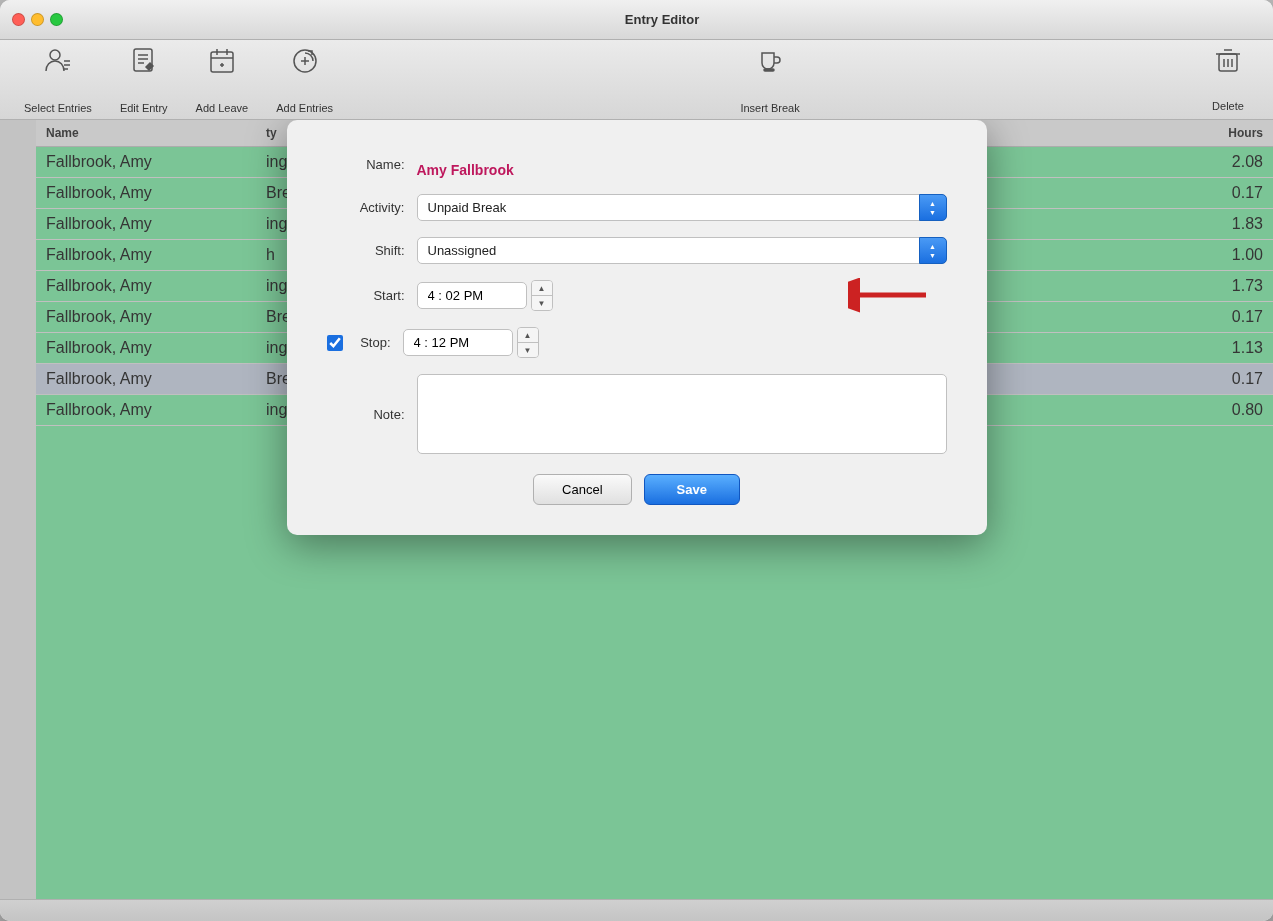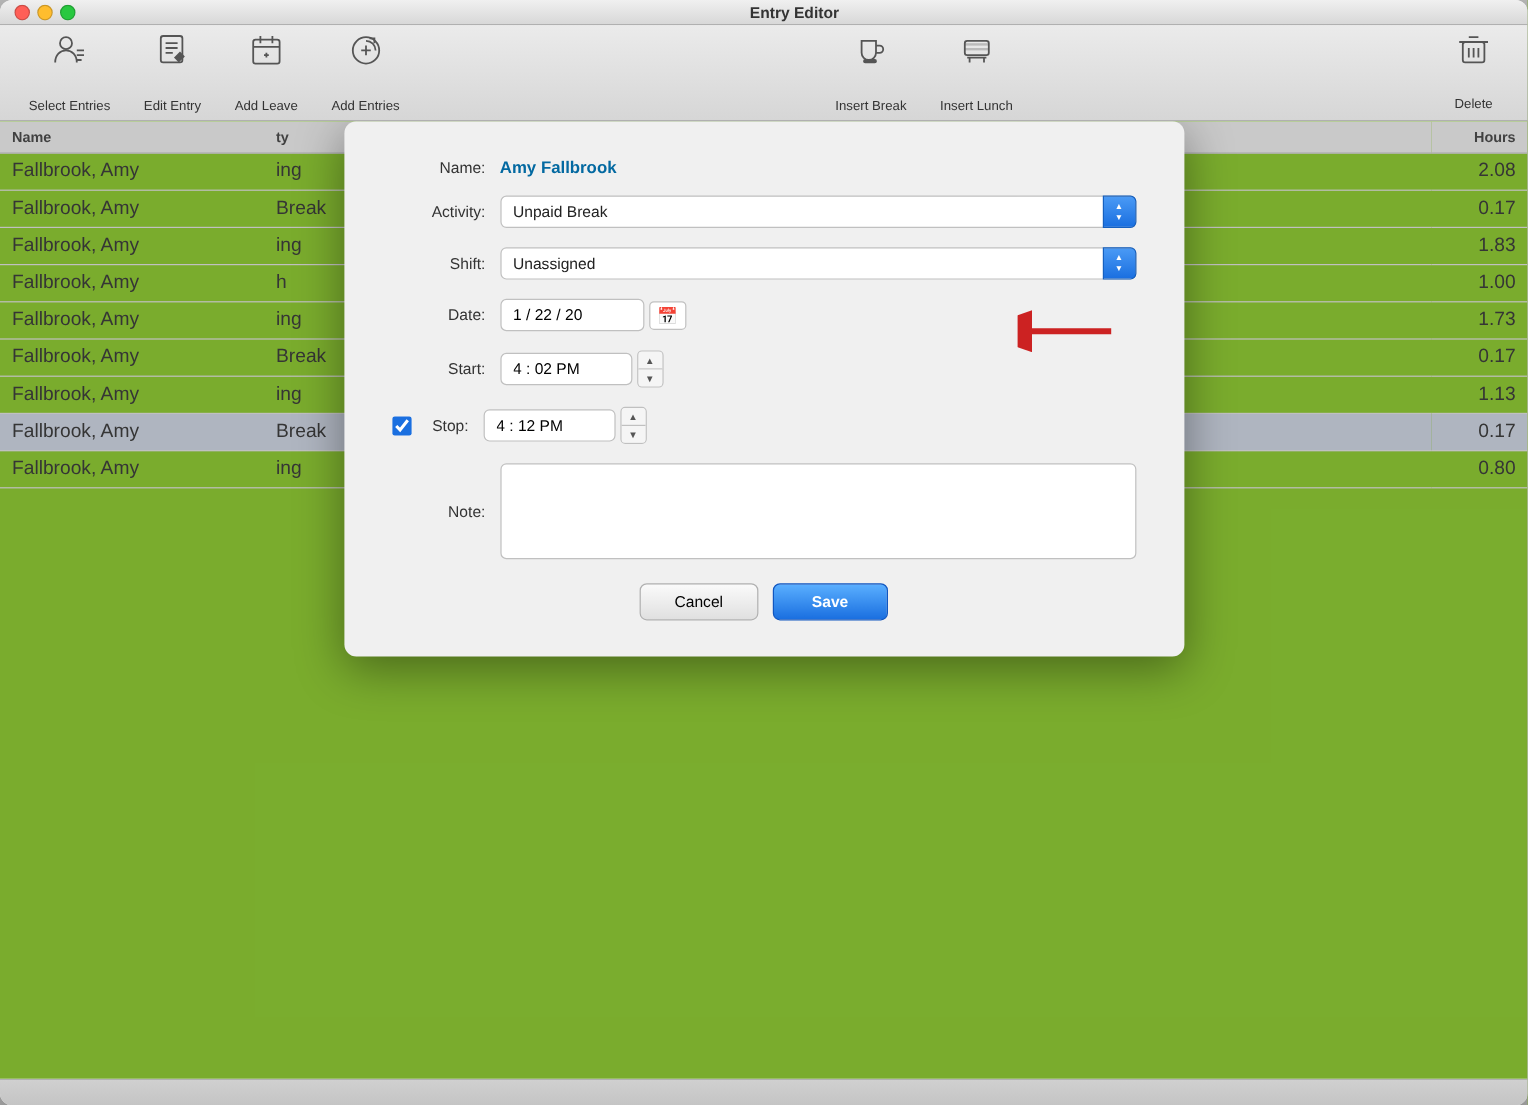--- a/index.html
+++ b/index.html
@@ -17,21 +17,21 @@
       background: #ececec;
       border-radius: 10px;
       box-shadow: 0 20px 60px rgba(0,0,0,0.5);
       overflow: hidden;
       display: flex;
       flex-direction: column;
       position: relative;
     }
     .title-bar {
       background: linear-gradient(to bottom, #f0f0f0, #d8d8d8);
-      height: 21px;
+      height: 40px;
       display: flex;
       align-items: center;
       padding: 0 12px;
       border-bottom: 1px solid #b0b0b0;
       flex-shrink: 0;
     }
     .traffic-lights {
       display: flex;
       gap: 6px;
       align-items: center;
@@ -88,21 +88,22 @@
     .toolbar-delete { margin-left: auto; }
     .content-area {
       display: flex;
       flex: 1;
       overflow: hidden;
       position: relative;
     }
     .table-area {
       flex: 1;
       overflow-y: auto;
-      background: #84cc16;
+      background: #86efac;
+      margin-left: 36px;
     }
     table {
       width: 100%;
       border-collapse: collapse;
     }
     th {
       background: #f5f5f5;
       border-bottom: 1px solid #ccc;
       padding: 6px 10px;
       text-align: left;
@@ -148,21 +149,22 @@
       width: 90px;
       text-align: right;
       font-size: 13px;
       color: #333;
       padding-right: 12px;
       flex-shrink: 0;
     }
     .form-value {
       font-size: 14px;
       font-weight: 600;
-      color: #0369a1;
+      color: #be185d;
+      margin-top: 12px;
     }
     .select-wrapper {
       position: relative;
       flex: 1;
       display: flex;
       align-items: center;
     }
     .form-select {
       appearance: none;
       -webkit-appearance: none;
@@ -373,33 +375,20 @@
     <div class="toolbar-spacer"></div>
     <div class="toolbar-item">
       <div class="toolbar-icon">
         <svg width="32" height="32" viewBox="0 0 32 32" fill="none" stroke="#555" stroke-width="1.5">
           <path d="M8 8 h12 v10 a6 6 0 0 1-12 0z"></path>
           <path d="M20 12 h3 a3 3 0 0 1 0 6 h-3"></path>
           <rect x="10" y="24" width="10" height="2" rx="1" fill="#555"></rect>
         </svg>
       </div>
       <span class="toolbar-label">Insert Break</span>
-    </div>
-    <div class="toolbar-item">
-      <div class="toolbar-icon">
-        <svg width="32" height="32" viewBox="0 0 32 32" fill="none" stroke="#555" stroke-width="1.5">
-          <rect x="6" y="8" width="20" height="12" rx="2"></rect>
-          <rect x="6" y="10" width="20" height="2" fill="#555" stroke="none" opacity="0.3"></rect>
-          <rect x="6" y="14" width="20" height="2" fill="#555" stroke="none" opacity="0.3"></rect>
-          <line x1="8" y1="22" x2="24" y2="22"></line>
-          <line x1="10" y1="22" x2="10" y2="26"></line>
-          <line x1="22" y1="22" x2="22" y2="26"></line>
-        </svg>
-      </div>
-      <span class="toolbar-label">Insert Lunch</span>
     </div>
     <div class="toolbar-spacer"></div>
     <div class="toolbar-item toolbar-delete">
       <div class="toolbar-icon">
         <svg width="28" height="28" viewBox="0 0 28 28" fill="none" stroke="#555" stroke-width="1.5">
           <rect x="5" y="7" width="18" height="17" rx="2"></rect>
           <line x1="2" y1="7" x2="26" y2="7"></line>
           <line x1="10" y1="3" x2="18" y2="3"></line>
           <line x1="10" y1="12" x2="10" y2="20"></line>
           <line x1="14" y1="12" x2="14" y2="20"></line>
@@ -492,27 +481,20 @@
         <div class="form-row">
           <span class="form-label">Shift:</span>
           <div class="select-wrapper">
             <select class="form-select">
               <option>Unassigned</option>
             </select>
             <div class="select-btn"></div>
           </div>
         </div>
 
-        <div class="form-row">
-          <span class="form-label">Date:</span>
-          <div class="date-wrapper">
-            <input type="text" class="date-input" value="1 / 22 / 20" style="">
-            <button class="calendar-btn">📅</button>
-          </div>
-        </div>
 
         <div class="form-row">
           <span class="form-label">Start:</span>
           <div class="time-wrapper">
             <input type="text" class="time-input" value="4 : 02 PM" style="">
             <div class="stepper">
               <button class="stepper-btn">▲</button>
               <div class="stepper-divider"></div>
               <button class="stepper-btn">▼</button>
             </div>

